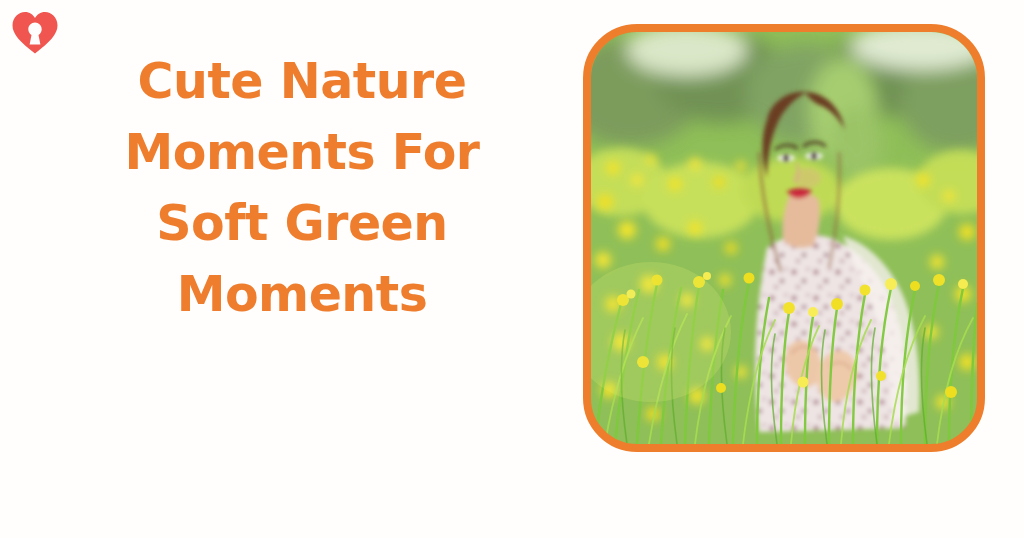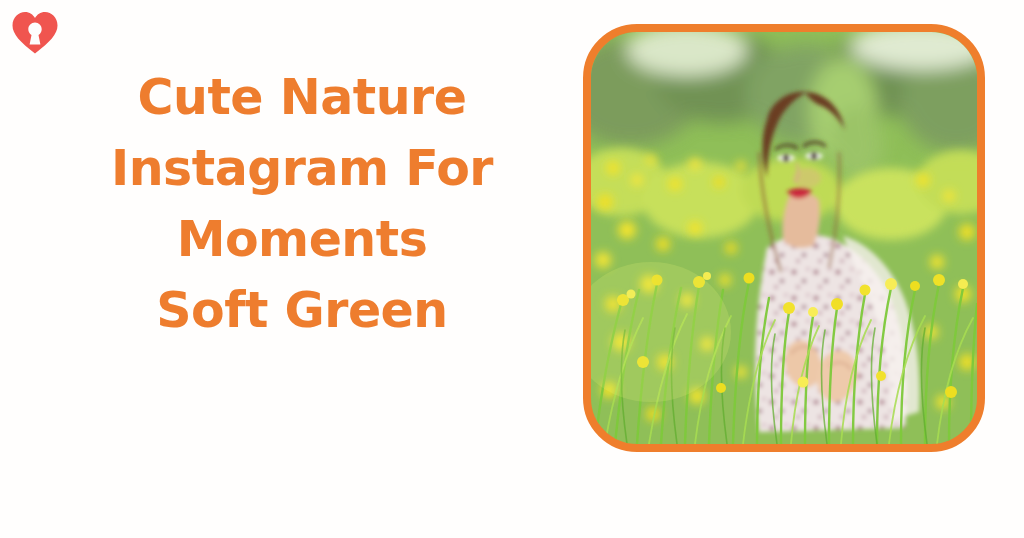--- a/index.html
+++ b/index.html
@@ -23,21 +23,21 @@
     top: 9px;
     width: 48px;
     height: 48px;
   }
   .logo svg { display: block; width: 48px; height: 48px; }
 
   
   .headline {
     position: absolute;
     left: 52px;
-    top: 62px;
+    top: 46px;
     width: 500px;
     text-align: center;
     color: #ee7d2e;
     font-family: "DejaVu Sans", sans-serif;
     font-weight: bold;
     font-size: 49px;
     line-height: 71px;
     letter-spacing: -0.5px;
   }
   .headline .ln { display: block; white-space: nowrap; }
@@ -83,23 +83,23 @@
 
   <div class="logo">
     <svg viewBox="0 0 48 48" xmlns="http://www.w3.org/2000/svg" aria-hidden="true">
       <path d="M24 44.5 C 9 33 1.5 25 1.5 16.5 C 1.5 8.5 7.5 3 14 3 C 18.6 3 22 5.6 24 9 C 26 5.6 29.4 3 34 3 C 40.5 3 46.5 8.5 46.5 16.5 C 46.5 25 39 33 24 44.5 Z" fill="#f0554f"></path>
       <path d="M24 13.5 C 20.3 13.5 17.3 16.5 17.3 20.2 C 17.3 22.6 18.6 24.7 20.5 25.9 L 18.6 35.5 L 29.4 35.5 L 27.5 25.9 C 29.4 24.7 30.7 22.6 30.7 20.2 C 30.7 16.5 27.7 13.5 24 13.5 Z" fill="#fdfdfd"></path>
     </svg>
   </div>
 
   <div class="headline">
     <span class="ln">Cute Nature</span>
-    <span class="ln">Instagram For</span>
+    <span class="ln">Moments For</span>
+    <span class="ln">Soft Green</span>
     <span class="ln">Moments</span>
-    <span class="ln">Soft Green</span>
   </div>
 
   <div class="photo-frame">
     <div class="photo">
       <svg viewBox="0 0 386 412" preserveAspectRatio="xMidYMid slice" xmlns="http://www.w3.org/2000/svg" aria-hidden="true">
         <defs>
 
           <linearGradient id="sky" x1="0" y1="0" x2="0" y2="1">
             <parameter name="offset">0%</parameter>
               <parameter name="stop-color">#e9f0e0</parameter>

